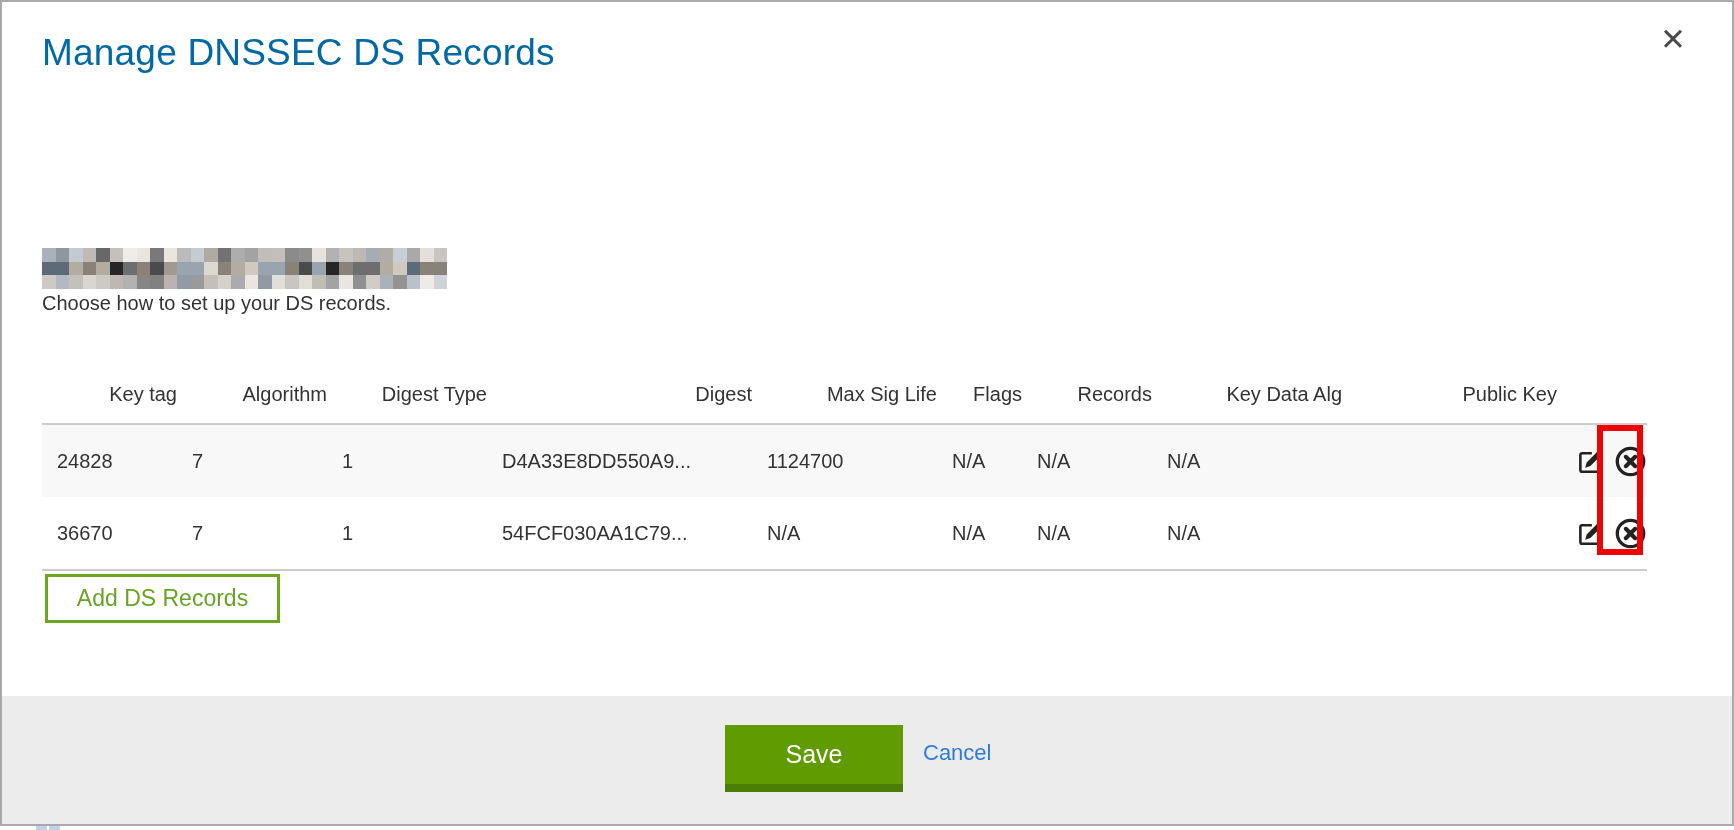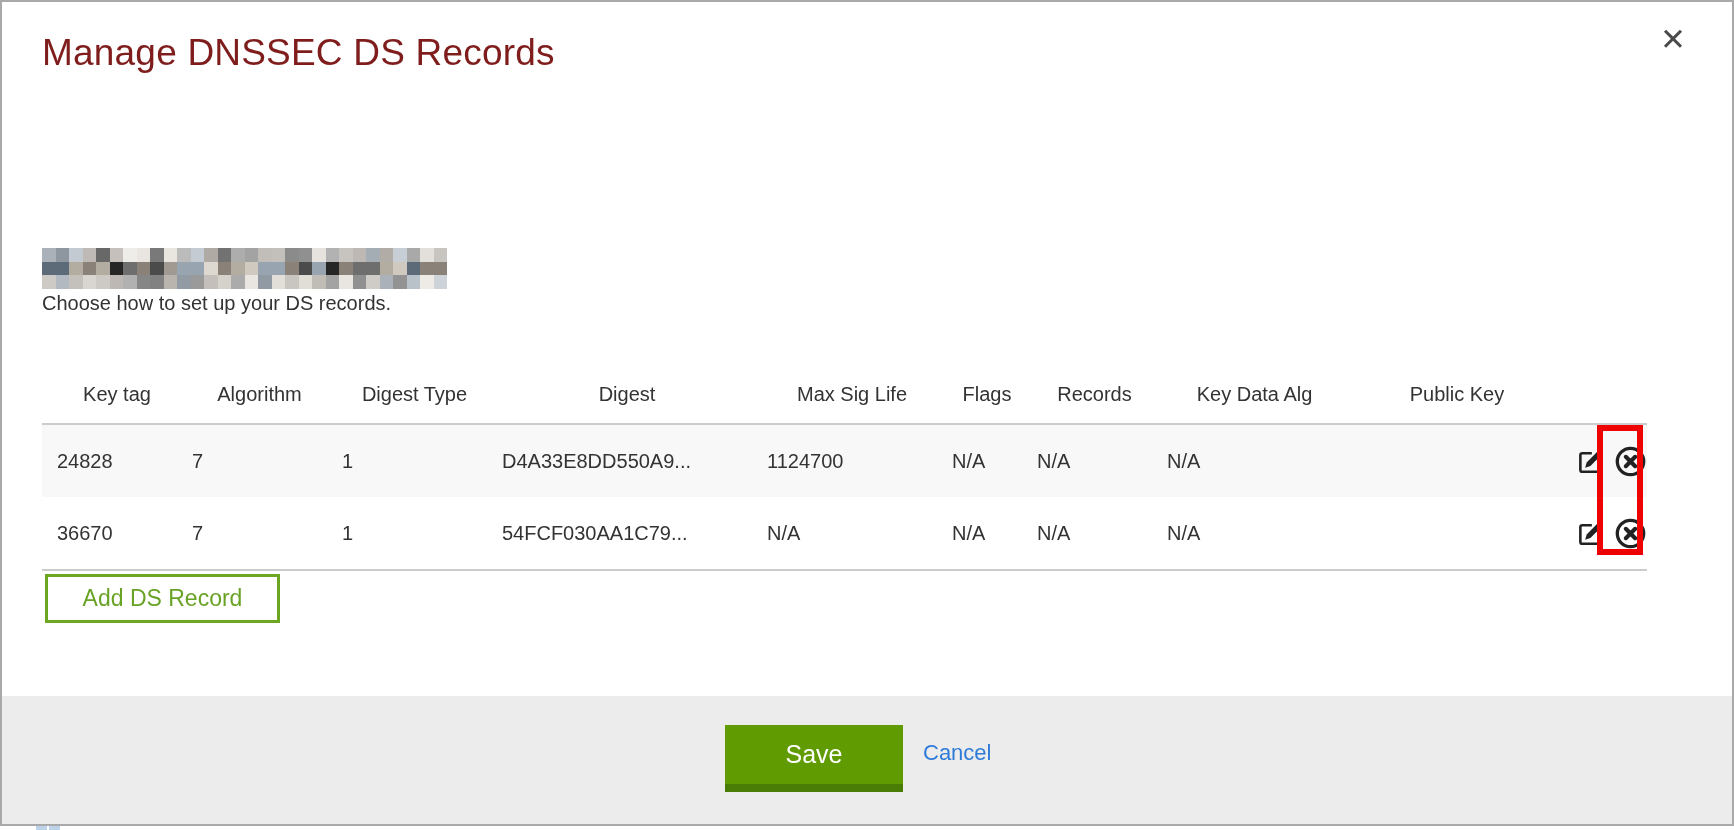--- a/index.html
+++ b/index.html
@@ -11,21 +11,21 @@
     overflow:hidden;
   }
   .window {
     position:absolute; left:0; top:0; width:1734px; height:826px;
     box-sizing:border-box;
     border:2px solid #a9a9a9;
     background:#fff;
   }
   .dialog-title {
     position:absolute; left:40px; top:30px;
-    font-size:37px; font-weight:300; color:#7f1d1d;
+    font-size:37px; font-weight:300; color:#0369a1;
     letter-spacing:0.2px;
   }
   .close-btn {
     position:absolute; right:46px; top:22px;
     font-size:31px; font-weight:700; color:#4a4a4a;
     line-height:1; cursor:pointer;
   }
   .redacted {
     position:absolute; left:40px; top:246px;
     display:grid; line-height:0;
@@ -36,21 +36,21 @@
     font-size:20px; color:#333;
   }
   .ds-table-wrap {
     position:absolute; left:40px; top:368px; width:1605px;
   }
   table.ds-table {
     border-collapse:collapse; table-layout:fixed; width:1605px;
     font-size:20px; color:#333;
   }
   table.ds-table th {
-    text-align:center; font-weight:400; font-size:20px; color:#333;
+    text-align:right; font-weight:400; font-size:20px; color:#333;
     height:49px; padding:0 0 4px 15px; vertical-align:middle;
     white-space:nowrap; overflow:hidden;
   }
   table.ds-table tbody { border-top:2px solid #cccccc; border-bottom:2px solid #cccccc;margin-top:36px; }
   table.ds-table td {
     height:72px; padding:0 0 0 15px; vertical-align:middle;
     white-space:nowrap; overflow:hidden;
   }
   tr.row-odd { background:#f8f8f8; }
   td.actions-cell { padding:0 8px 0 0; text-align:right; }
@@ -271,21 +271,21 @@
                 <circle cx="12" cy="12" r="9.6" fill="none" stroke="#222" stroke-width="2.4"></circle>
                 <path d="M8.6 8.6l6.8 6.8M15.4 8.6l-6.8 6.8" stroke="#222" stroke-width="3" stroke-linecap="round"></path>
               </svg>
             </span>
           </td>
         </tr>
       </tbody>
     </table>
   </div>
 
-  <button class="add-ds-btn">Add DS Record</button>
+  <button class="add-ds-btn">Add DS Records</button>
 
   <div class="dialog-footer">
     <button class="save-btn">Save</button>
     <span class="cancel-link">Cancel</span>
   </div>
 
 </div>
 
 <div class="highlight-box"></div>
 

